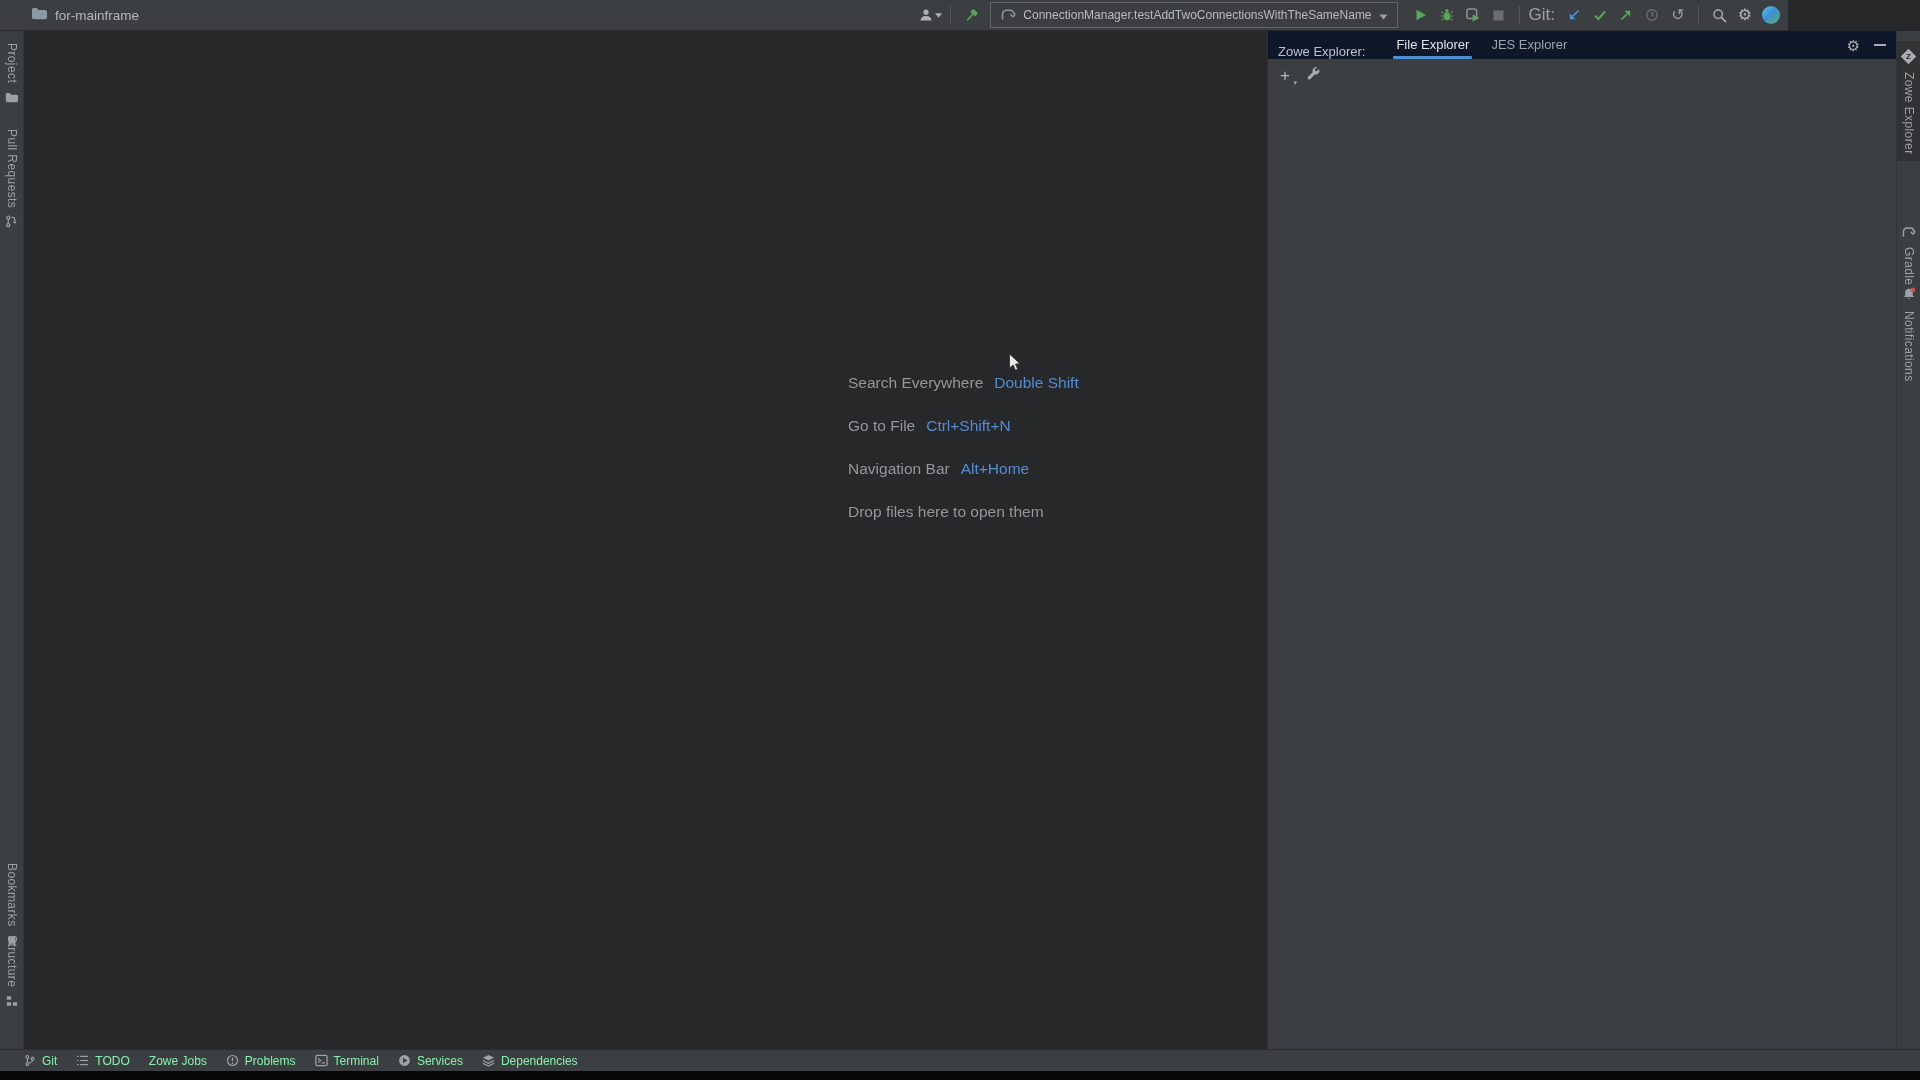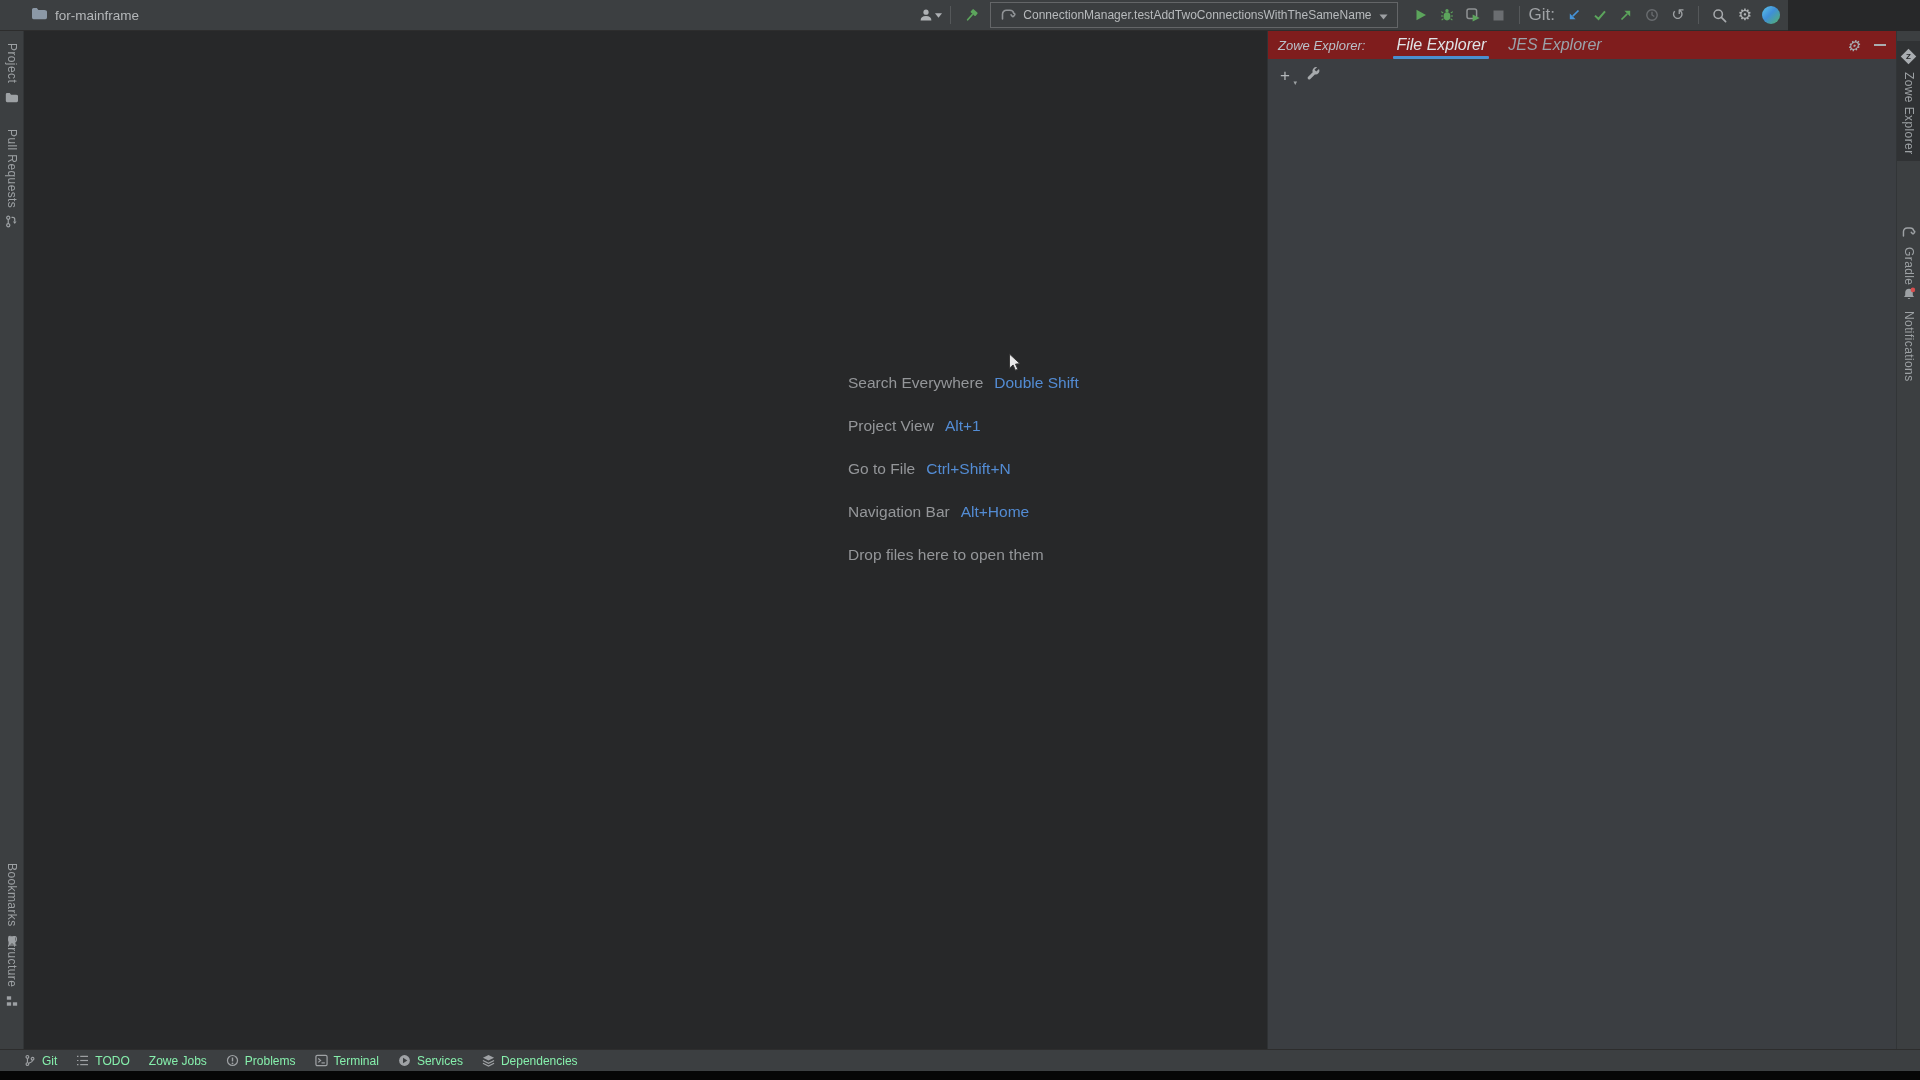--- a/index.html
+++ b/index.html
@@ -38,23 +38,23 @@
   .editor{position:absolute;left:25px;top:31px;width:1038px;height:1018px;background:#272829;}
   .shortcuts{position:absolute;left:823px;top:330px;}
   .sc-row{height:43px;line-height:43px;font-size:15.5px;white-space:nowrap;}
   .sc-label{color:#949699;}
   .sc-keys{color:#538cd4;margin-left:11px;}
   .cursor{position:absolute;left:983px;top:322px;}
 
   
   .rpanel{position:absolute;left:1267px;top:31px;width:629px;height:1018px;background:#3b3e42;
           border-left:1px solid #2f3234;box-sizing:border-box;}
-  .rp-header{position:relative;height:28px;background:#7f1d1d;display:flex;align-items:center;padding-left:10px;font-style:italic;}
+  .rp-header{position:relative;height:28px;background:#0f172a;display:flex;align-items:flex-end;padding-left:10px;}
   .rp-title{color:#b9c1c9;font-size:13px;margin-right:20px;}
-  .rp-tab{position:relative;height:28px;line-height:27px;padding:0 11px;font-size:16px;color:#9aa2aa;}
+  .rp-tab{position:relative;height:28px;line-height:27px;padding:0 11px;font-size:13px;color:#9aa2aa;}
   .rp-tab.active{color:#dfe3e6;}
   .rp-tab.active::after{content:"";position:absolute;left:8px;right:8px;bottom:0;height:3px;
                         background:#4a8fd0;border-radius:1px;}
   .rp-header-right{position:absolute;right:10px;top:0;height:28px;display:flex;align-items:center;gap:14px;}
   .dash{width:12px;height:2px;background:#a9adb0;}
   .rp-toolbar{height:32px;display:flex;align-items:center;gap:16px;padding-left:12px;}
   .plus-btn{position:relative;color:#b4b7ba;font-size:17px;line-height:1;}
   .plus-caret{position:absolute;right:-7px;bottom:-2px;font-size:7px;color:#9da1a4;}
   .rp-empty{position:absolute;left:0;top:374px;width:100%;text-align:center;color:#7b7e82;font-size:13px;}
 
@@ -253,23 +253,20 @@
       <span class="vtext">Notifications</span>
     </div>
   </div>
 
   <div class="editor">
     <div class="shortcuts">
       <div class="sc-row">
         <span class="sc-label">Search Everywhere</span><span class="sc-keys">Double Shift</span>
       </div>
       <div class="sc-row">
-        <span class="sc-label">Project View</span><span class="sc-keys">Alt+1</span>
-      </div>
-      <div class="sc-row">
         <span class="sc-label">Go to File</span><span class="sc-keys">Ctrl+Shift+N</span>
       </div>
       <div class="sc-row">
         <span class="sc-label">Navigation Bar</span><span class="sc-keys">Alt+Home</span>
       </div>
       <div class="sc-row">
         <span class="sc-label">Drop files here to open them</span><span class="sc-keys"></span>
       </div>
     </div>
     <span class="cursor">

